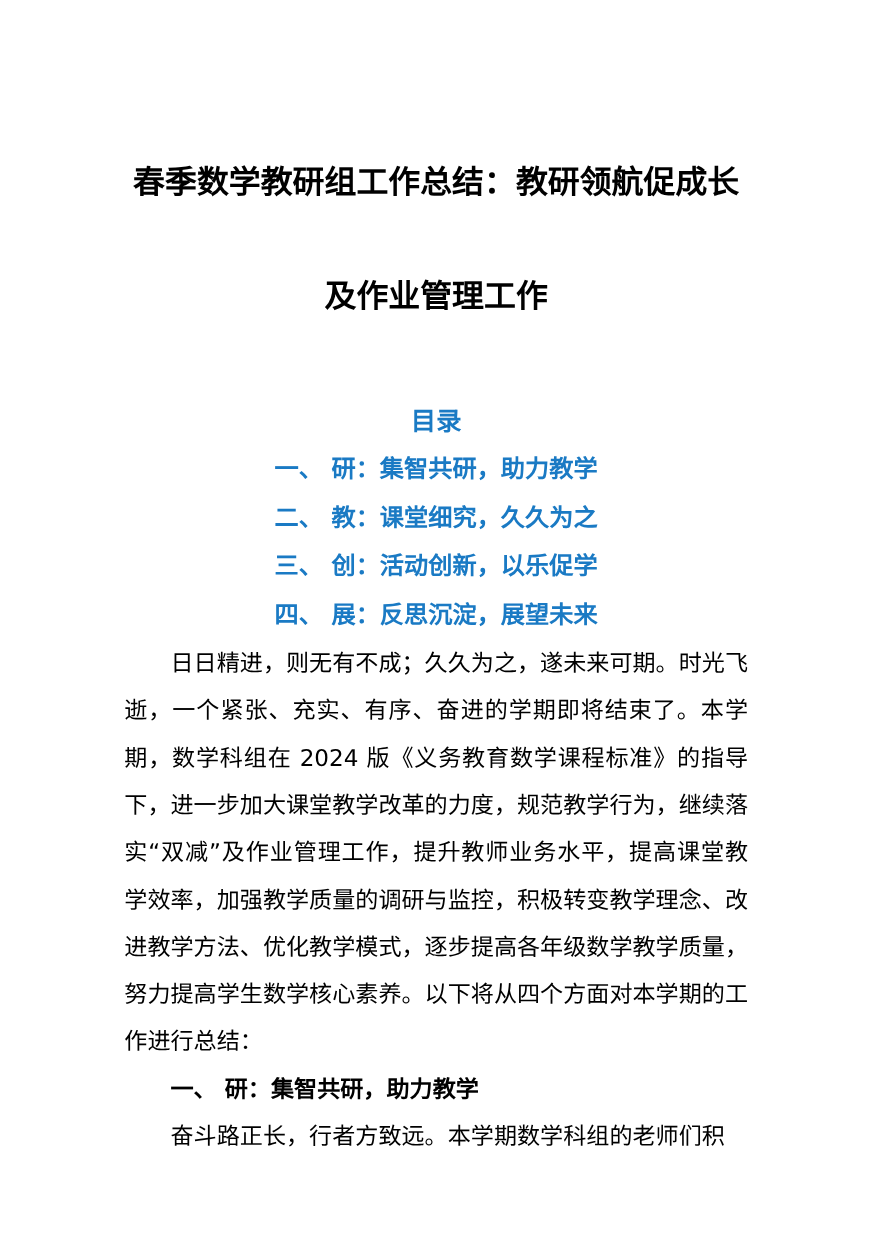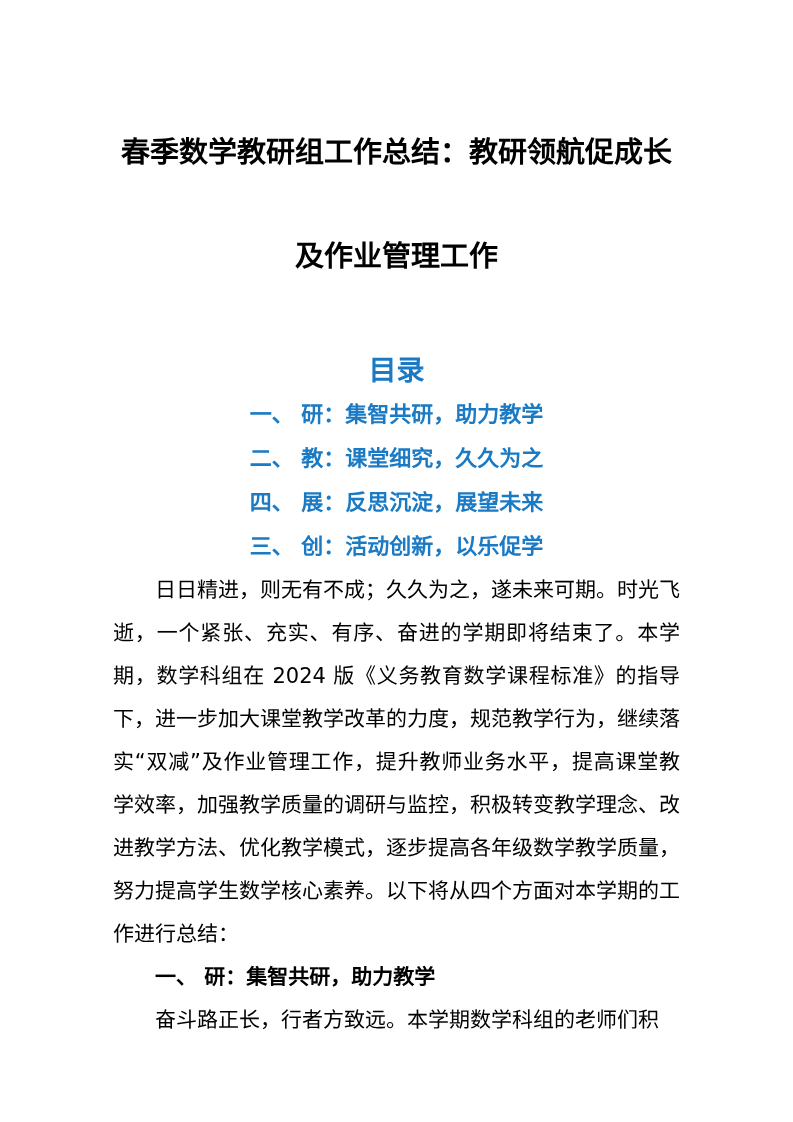--- a/index.html
+++ b/index.html
@@ -8,21 +8,21 @@
     padding: 0;
     background: #ffffff;
   }
   .page {
     position: relative;
     width: 793px;
     height: 1122px;
     margin: 0 auto;
     background: #ffffff;
     box-sizing: border-box;
-    padding: 3px 113px;
+    padding: 16px 113px;
     overflow: hidden;
     font-family: "DejaVu Sans", "Liberation Sans", sans-serif;
     color: #000000;
   }
   .doc-title {
     margin: 0;
     margin-top: 128px;
     font-size: 29px;
     line-height: 42px;
     font-weight: bold;
@@ -38,21 +38,21 @@
     font-weight: bold;
     text-align: center;
     color: #000000;
   }
   .toc {
     margin-top: 72px;
     text-align: center;
   }
   .toc-heading {
     margin: 0;
-    font-size: 28px;
+    font-size: 23px;
     line-height: 44px;
     font-weight: bold;
     color: #1a7ac4;
     text-align: center;
   }
   .toc-item {
     margin: 0;
     font-size: 22px;
     line-height: 44px;
     font-weight: bold;
@@ -83,22 +83,22 @@
 <div class="page">
 
   <h1 class="doc-title">春季数学教研组工作总结：教研领航促成长</h1>
 
   <h2 class="doc-subtitle">及作业管理工作</h2>
 
   <div class="toc">
     <p class="toc-heading">目录</p>
     <p class="toc-item">一、 研：集智共研，助力教学</p>
     <p class="toc-item">二、 教：课堂细究，久久为之</p>
+    <p class="toc-item">三、 创：活动创新，以乐促学</p>
     <p class="toc-item">四、 展：反思沉淀，展望未来</p>
-    <p class="toc-item">三、 创：活动创新，以乐促学</p>
   </div>
 
   <p class="body-para">日日精进，则无有不成；久久为之，遂未来可期。时光飞逝，一个紧张、充实、有序、奋进的学期即将结束了。本学期，数学科组在 2024 版《义务教育数学课程标准》的指导下，进一步加大课堂教学改革的力度，规范教学行为，继续落实“双减”及作业管理工作，提升教师业务水平，提高课堂教学效率，加强教学质量的调研与监控，积极转变教学理念、改进教学方法、优化教学模式，逐步提高各年级数学教学质量，努力提高学生数学核心素养。以下将从四个方面对本学期的工作进行总结：</p>
 
   <p class="section-heading">一、 研：集智共研，助力教学</p>
 
   <p class="body-para">奋斗路正长，行者方致远。本学期数学科组的老师们积</p>
 
 </div>
 

